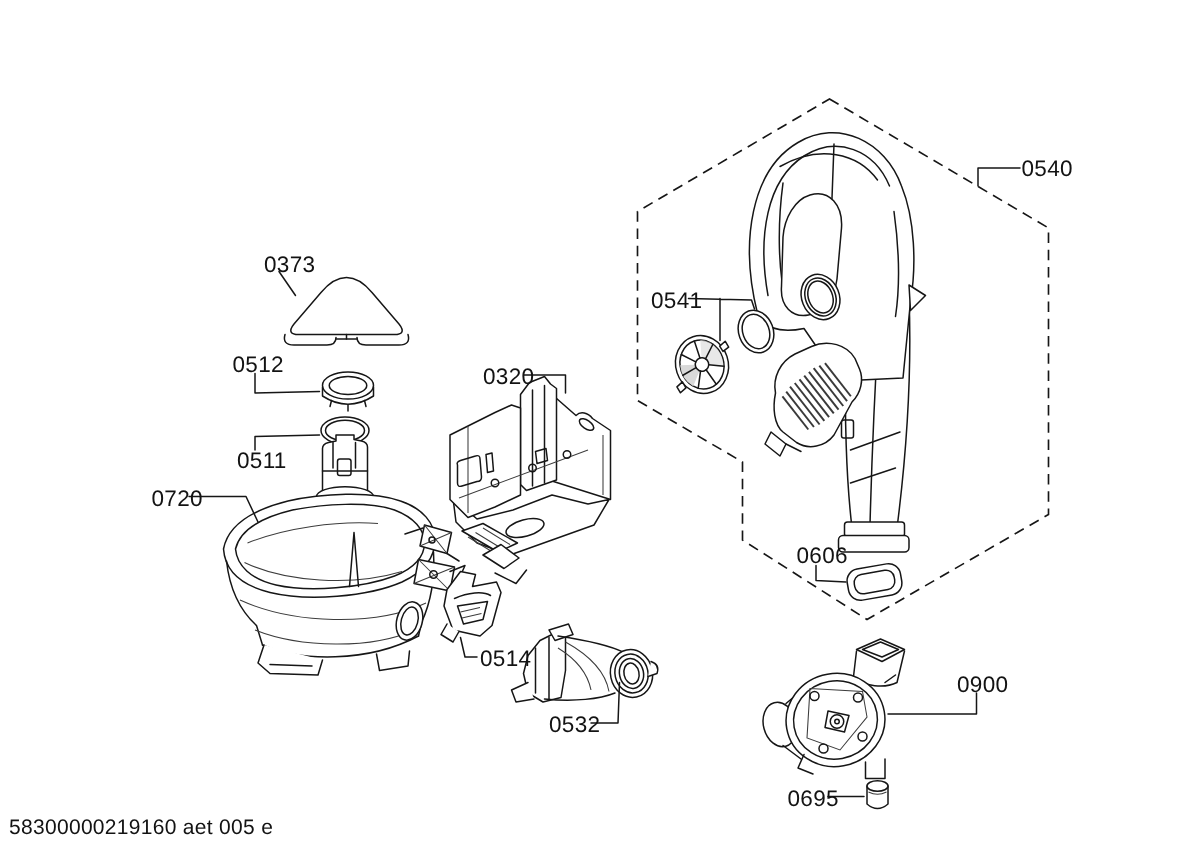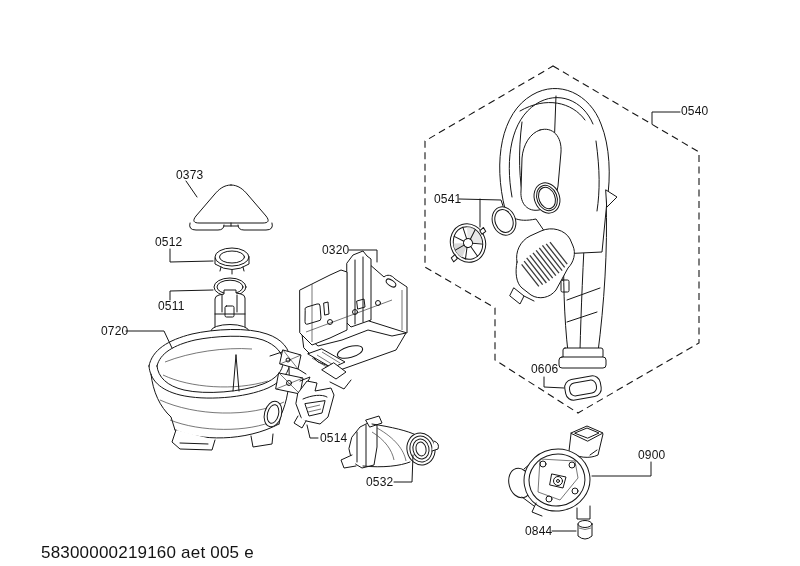--- a/index.html
+++ b/index.html
@@ -1,22 +1,22 @@
 <!DOCTYPE html>
 <html><head>
 <meta charset="utf-8">
 <style>
   html,body{margin:0;padding:0;background:#fff;}
   .canvas{position:relative;width:800px;height:566px;background:#ffffff;
           font-family:"Liberation Sans",sans-serif;overflow:hidden;}
   .drawing{position:absolute;left:0;top:0;}
-  .callout{position:absolute;font-size:12px;line-height:1;color:#131313;
+  .callout{position:absolute;font-size:15px;line-height:1;color:#131313;
            letter-spacing:.2px;white-space:nowrap;cursor:pointer;}
-  .doc-code{position:absolute;left:6px;top:543px;font-size:17px;color:#131313;
-            letter-spacing:.2px;margin-left:35px;}
+  .doc-code{position:absolute;left:6px;top:543px;font-size:14px;color:#131313;
+            letter-spacing:.2px;}
   
   .ln{stroke:#161616;stroke-width:1;fill:none;stroke-linecap:round;stroke-linejoin:round;}
   .lnf{stroke:#161616;stroke-width:1;fill:#ffffff;stroke-linecap:round;stroke-linejoin:round;}
   .thin{stroke:#3c3c3c;stroke-width:.7;fill:none;}
   .dash{stroke:#161616;stroke-width:1.1;fill:none;stroke-dasharray:7 4.5;}
   .fin{stroke:#3a3a3a;stroke-width:1.3;}
   .shade{fill:#d9d9d9;stroke:none;}
 </style>
 </head>
 <body>
@@ -263,21 +263,21 @@
       <path class="ln" d="M552,531 L576,531"></path>
     </g>
   </svg>
 
   <div class="callout" style="left:101px;top:325px">0720</div>
   <div class="callout" style="left:158px;top:300px">0511</div>
   <div class="callout" style="left:155px;top:236px">0512</div>
   <div class="callout" style="left:176px;top:169px">0373</div>
   <div class="callout" style="left:320px;top:432px">0514</div>
   <div class="callout" style="left:638px;top:449px">0900</div>
-  <div class="callout" style="left:525px;top:525px">0844</div>
+  <div class="callout" style="left:525px;top:525px">0695</div>
   <div class="callout" style="left:366px;top:476px">0532</div>
   <div class="callout" style="left:681px;top:105px">0540</div>
   <div class="callout" style="left:434px;top:193px">0541</div>
   <div class="callout" style="left:531px;top:363px">0606</div>
   <div class="callout" style="left:322px;top:244px">0320</div>
 
   <div class="doc-code">58300000219160 aet 005 e</div>
 </div>
 
 </body></html>

